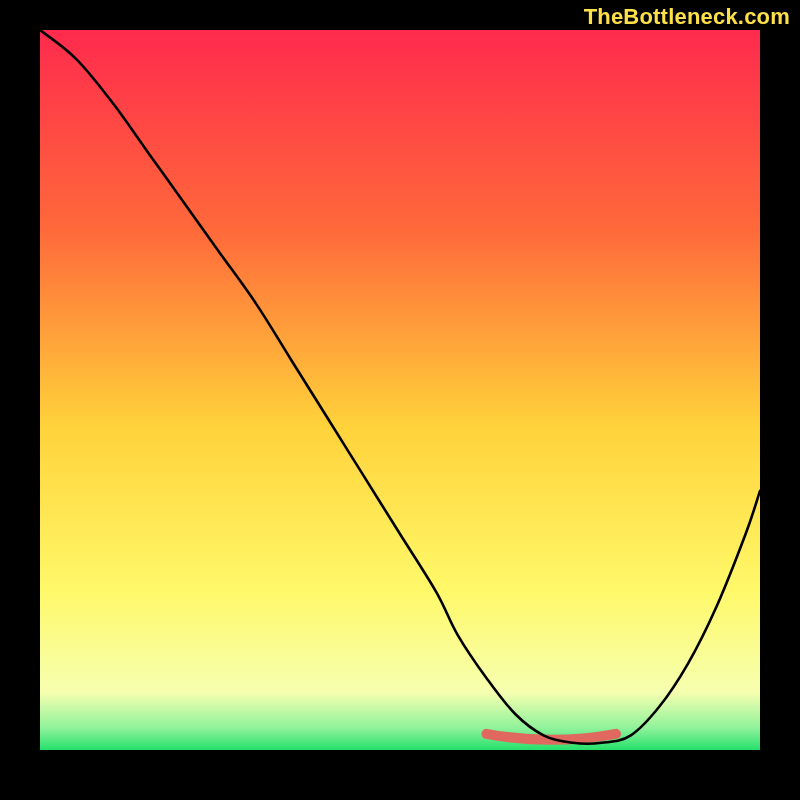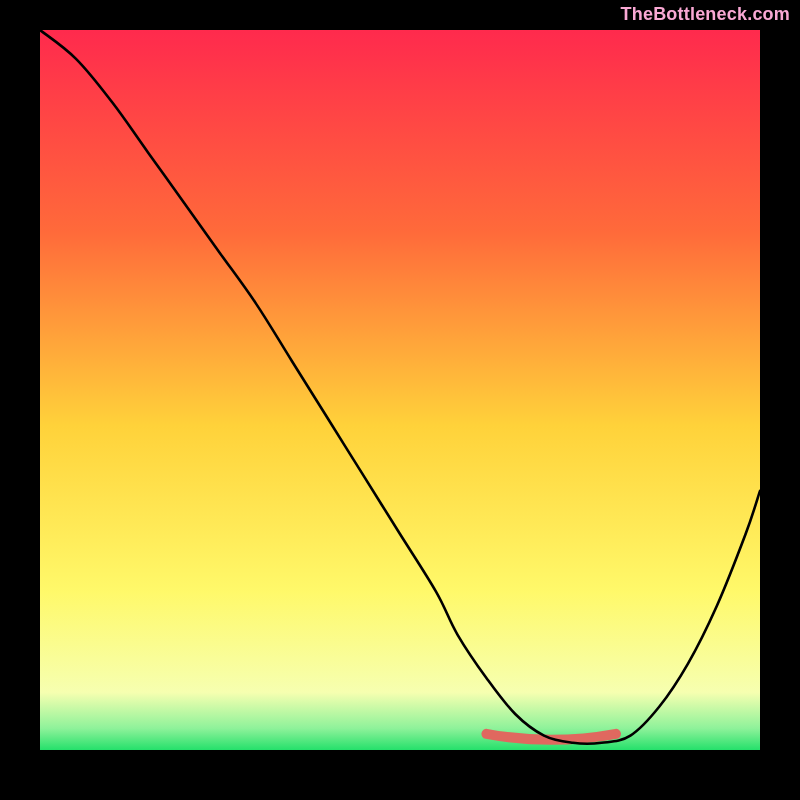--- a/index.html
+++ b/index.html
@@ -13,22 +13,22 @@
   }
   .stage {
     position: relative;
     width: 800px;
     height: 800px;
   }
   .watermark {
     position: absolute;
     top: 4px;
     right: 10px;
-    color: #f9a8d4;
-    font-size: 18px;
+    color: #fde047;
+    font-size: 22px;
     font-weight: 600;
     letter-spacing: 0.2px;
     user-select: none;
   }
   .plot-area {
     position: absolute;
     left: 40px;
     top: 30px;
     width: 720px;
     height: 720px;

